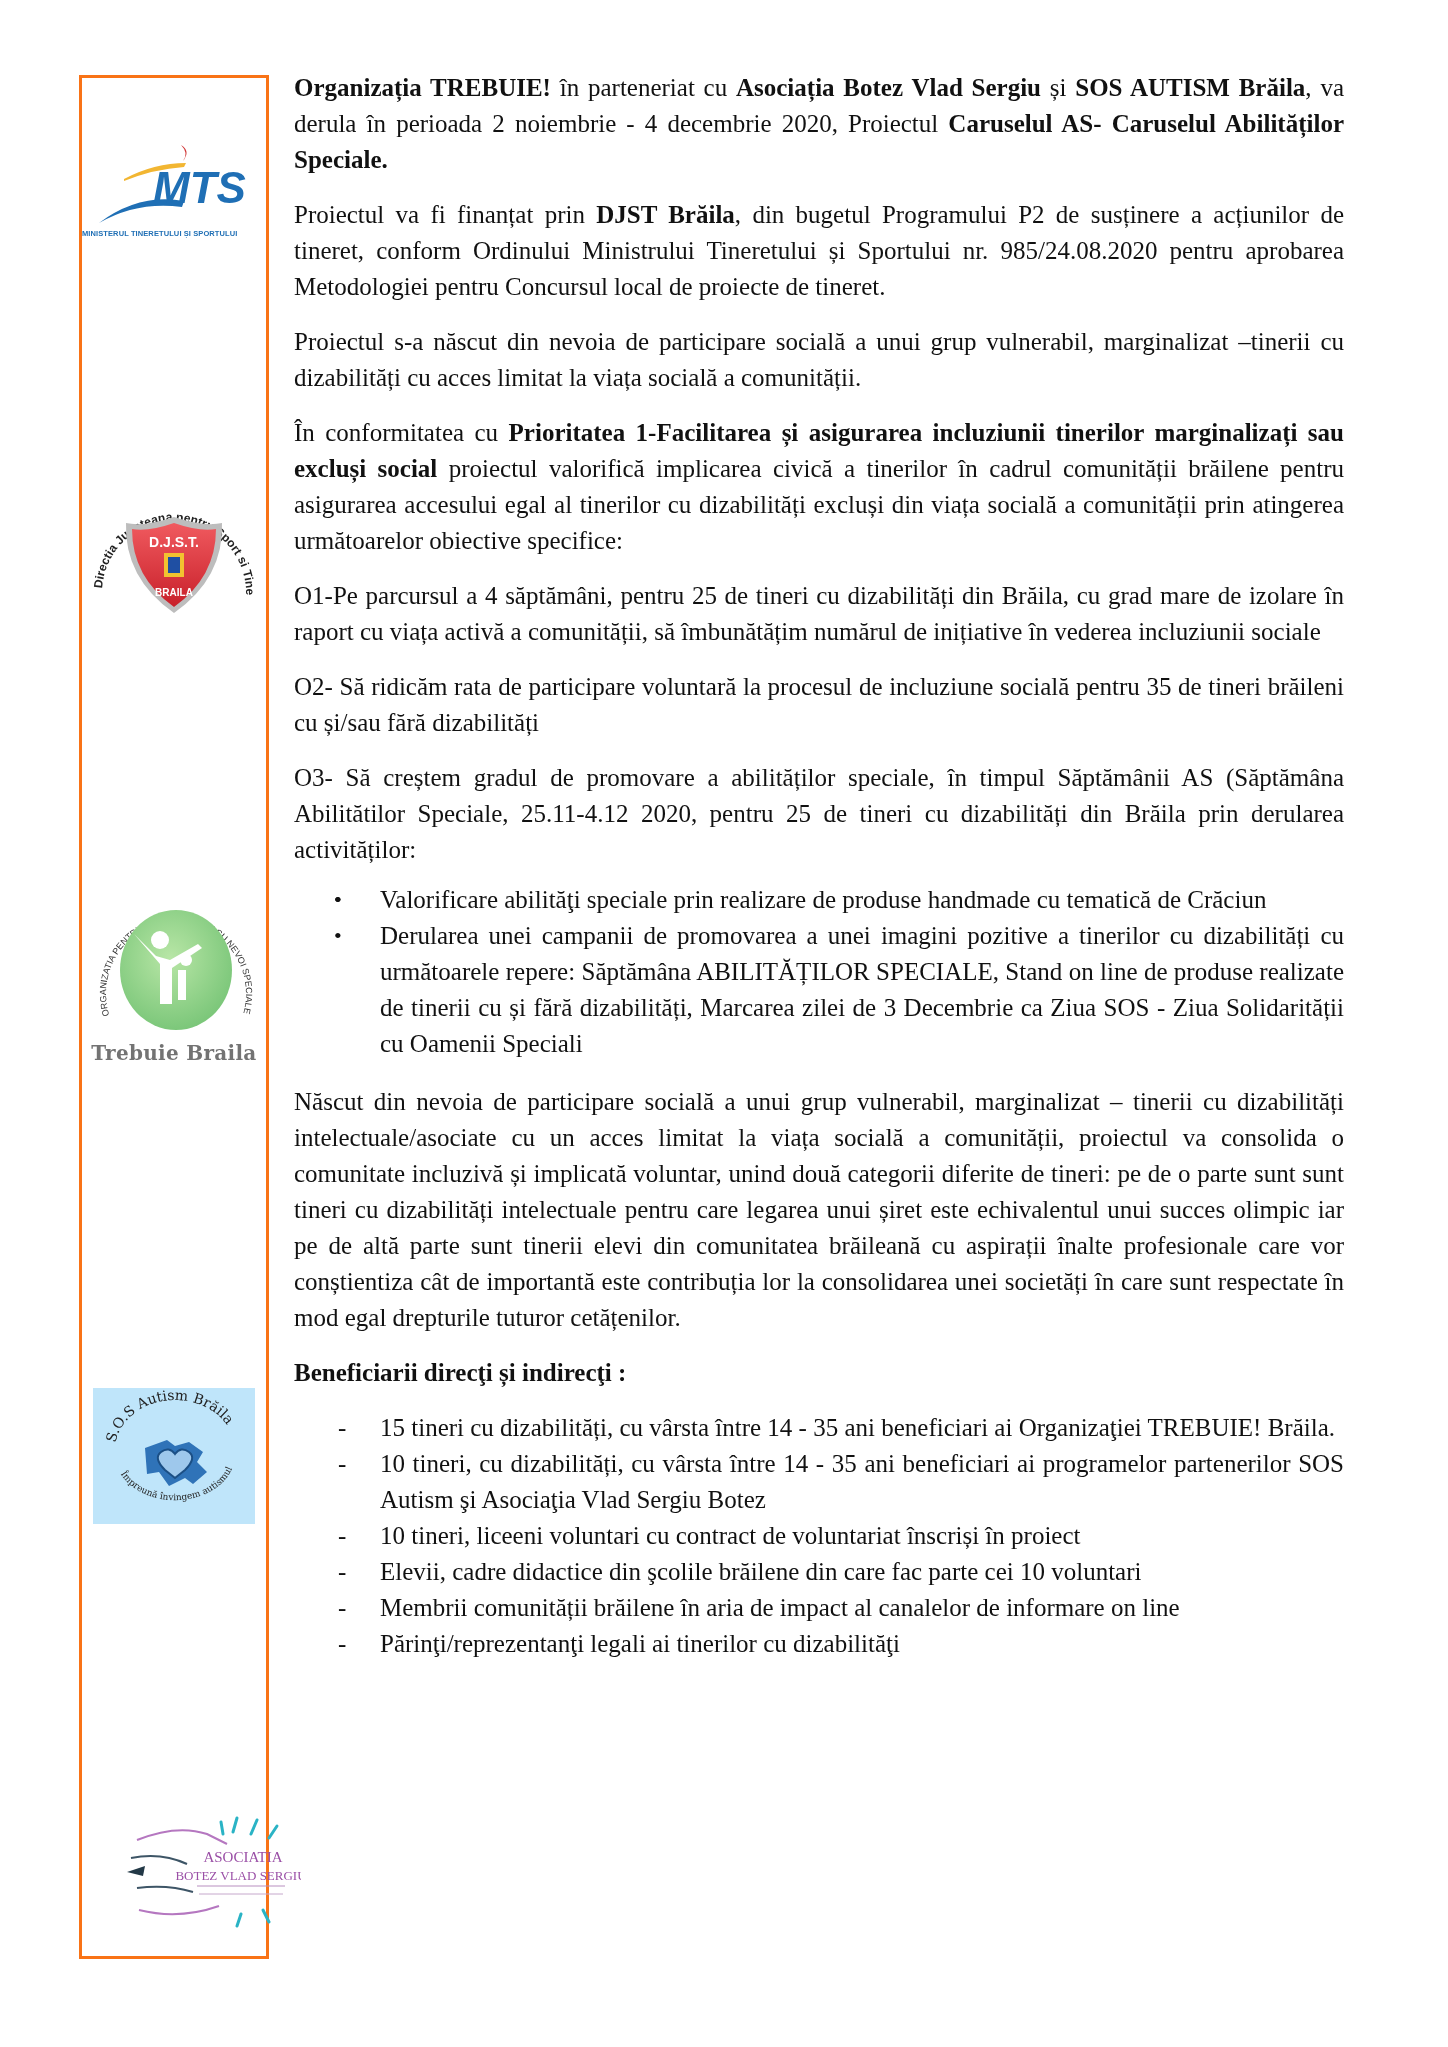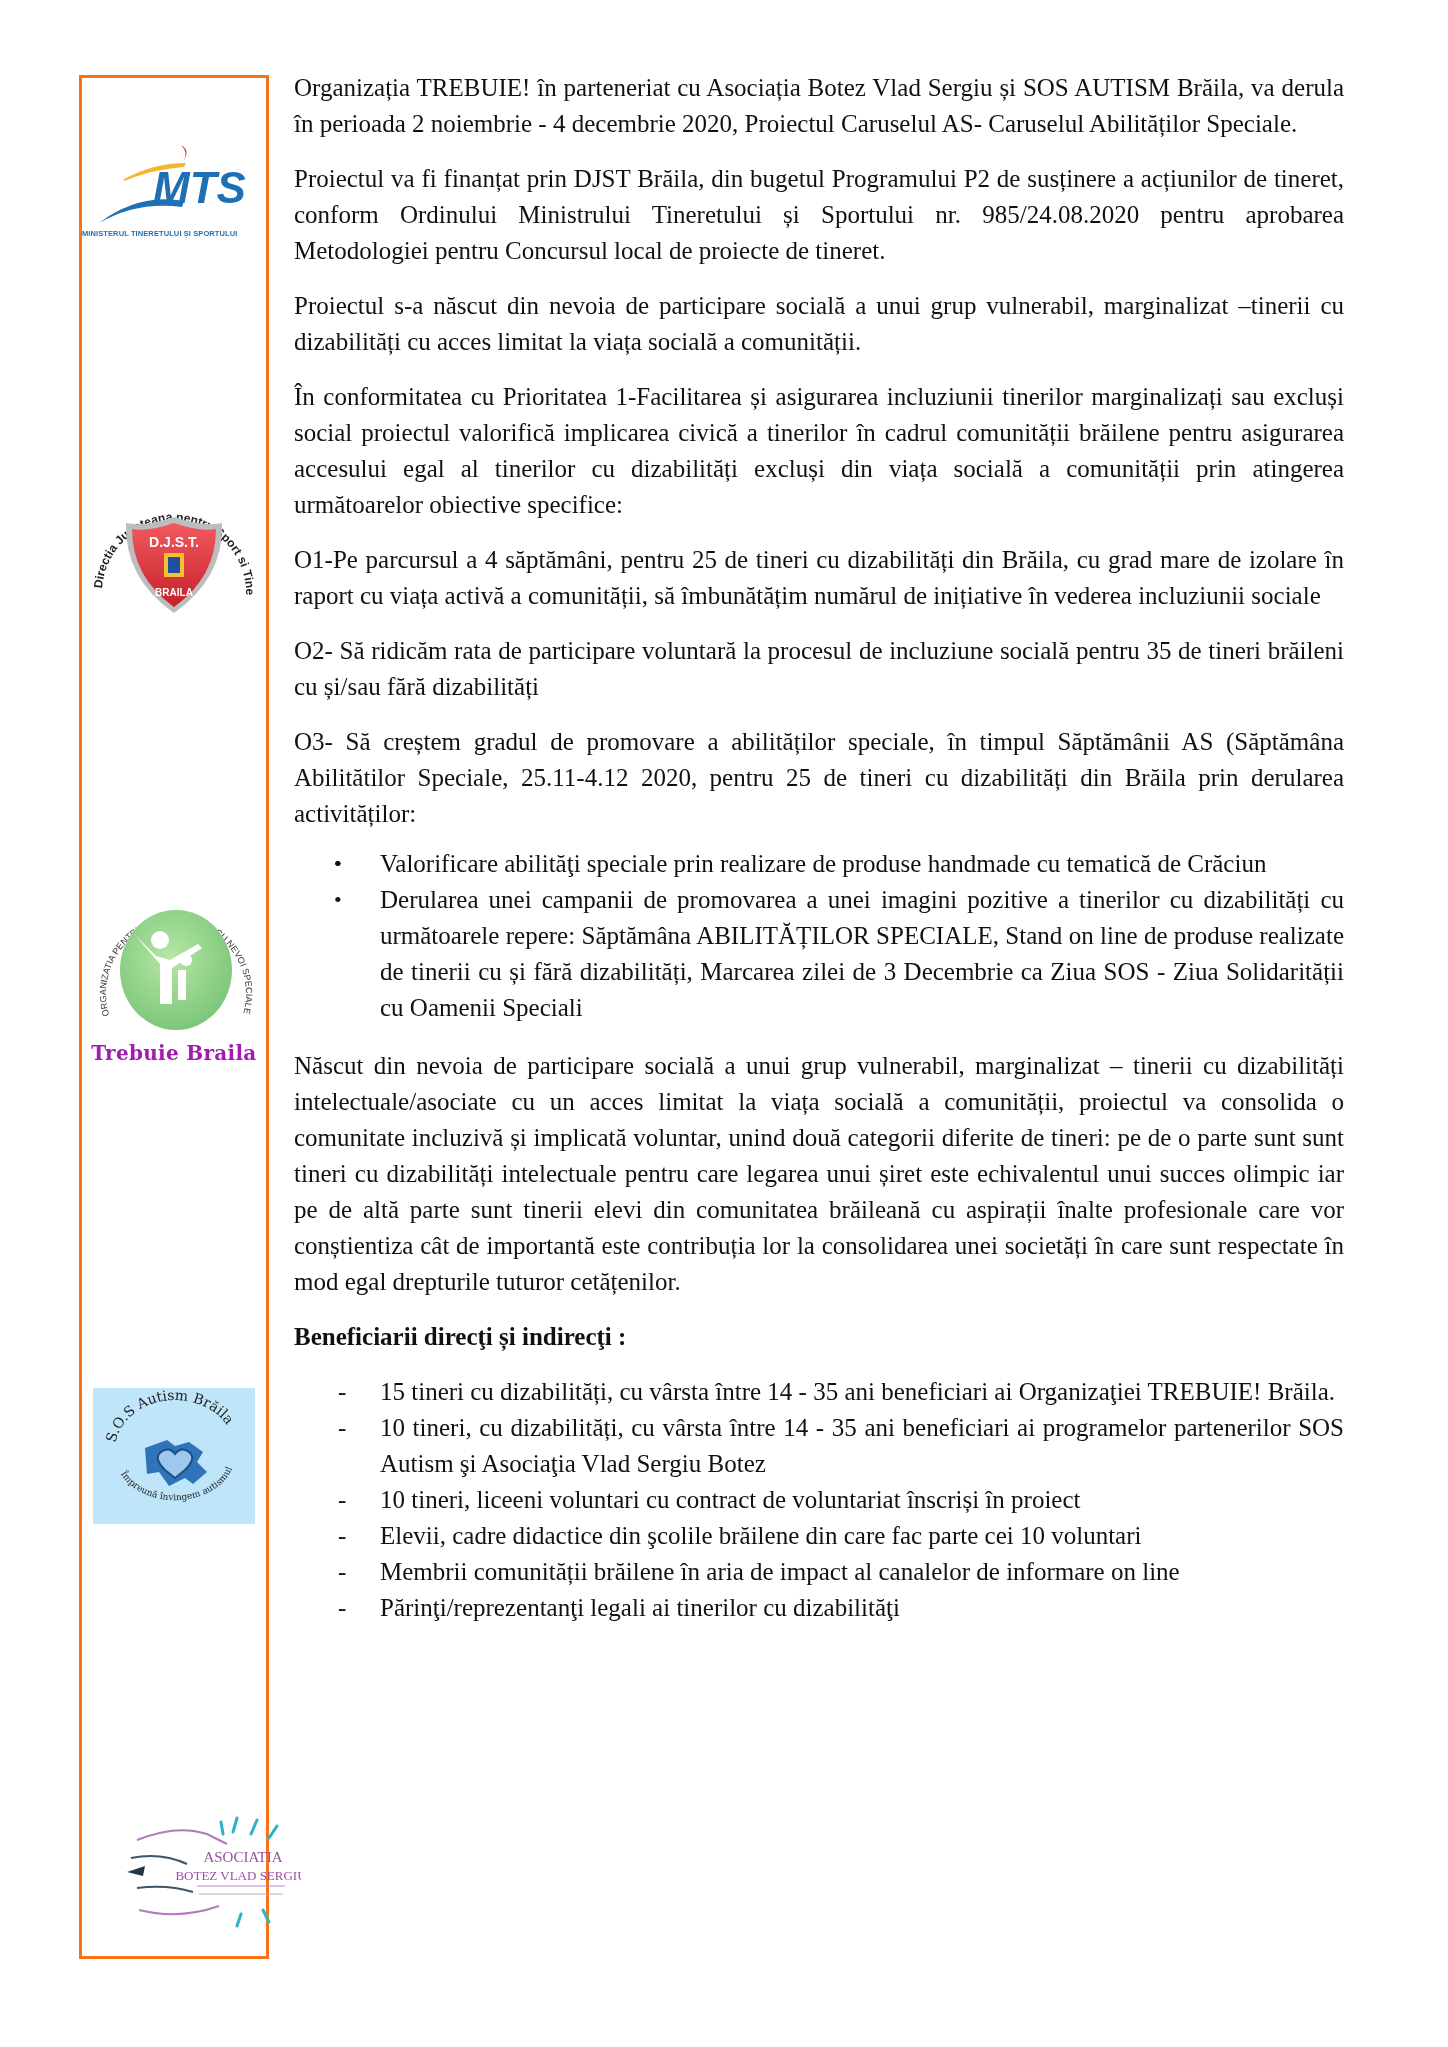--- a/index.html
+++ b/index.html
@@ -16,34 +16,34 @@
   .mts svg { display: block; margin: 0 auto; }
   .mts-caption { font-family: "Liberation Sans", sans-serif; font-size: 7.5px; color: #1f6fb5;
                  text-align: left; letter-spacing: 0.1px; margin-top: -4px; font-weight: bold; }
 
   
   .djst { top: 405px; height: 150px; }
 
   
   .trebuie { top: 800px; height: 200px; }
   .trebuie-caption { font-family: "DejaVu Serif", serif; font-weight: bold; font-size: 20px;
-                     text-align: center; color: #a21caf; margin-top: -6px; letter-spacing: 0.3px; }
+                     text-align: center; color: #737373; margin-top: -6px; letter-spacing: 0.3px; }
 
   
   .sos { top: 1310px; height: 140px; }
   .sos-box { margin: 0 auto; width: 162px; height: 136px; background: #bfe5fa; position: relative; }
 
   
   .botez { top: 1732px; height: 120px; margin-left: 35px; }
 
   
   .content { position: absolute; left: 294px; top: 70px; width: 1050px;
              font-size: 25px; line-height: 36px; text-align: justify; }
   .content p { margin: 0 0 19px 0; }
-  .content b { font-weight: normal; }
+  .content b { font-weight: bold; }
   .list { margin: 0 0 19px 0; padding: 0; list-style: none; }
   .list li { position: relative; padding-left: 86px; margin: 0; }
   .list li .marker { position: absolute; left: 40px; top: 0; width: 20px; text-align: left; }
   .bullets li .marker { font-size: 22px; }
   .dash-list li .marker { left: 44px; }
   .heading { font-weight: bold; margin-bottom: 19px !important; text-align: left !important; }
 </style>
 </head>
 <body>
 

